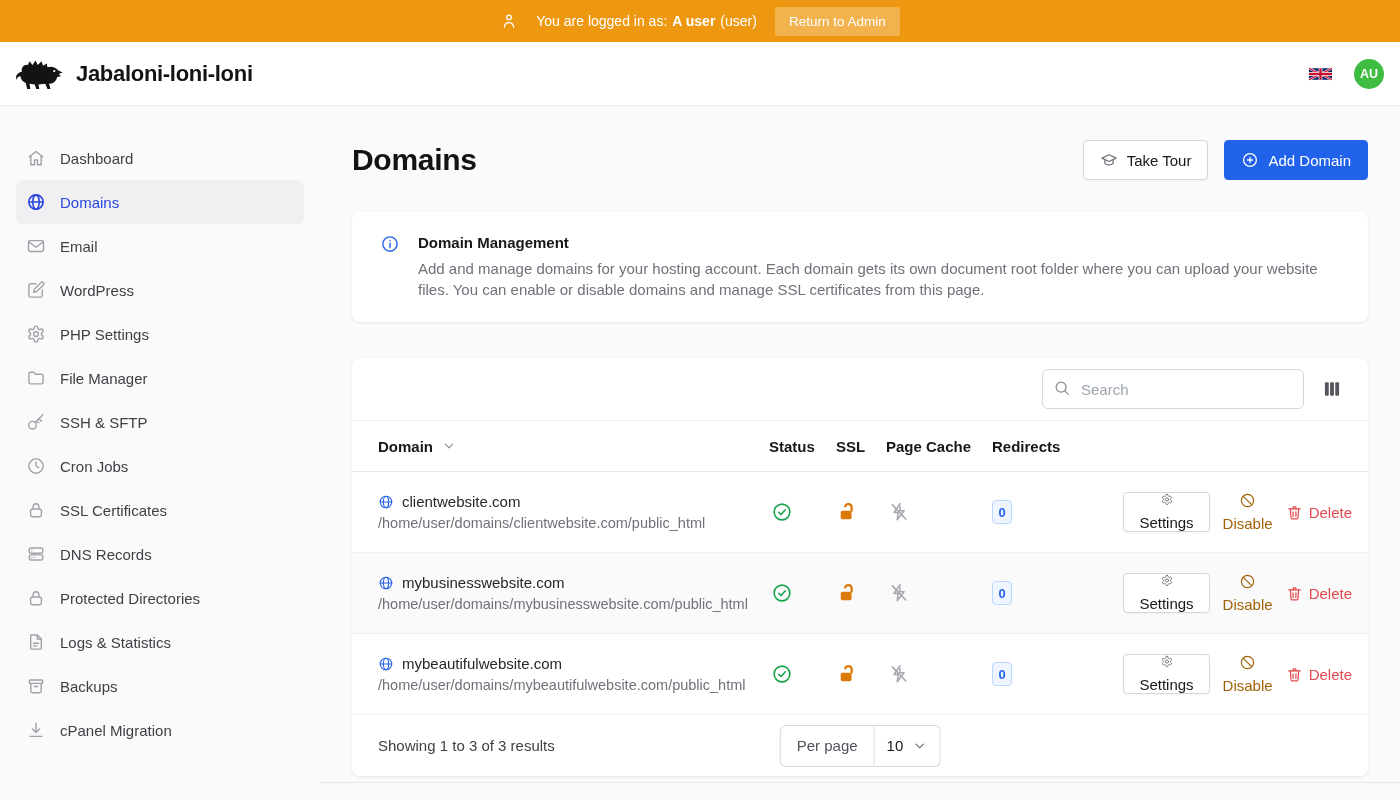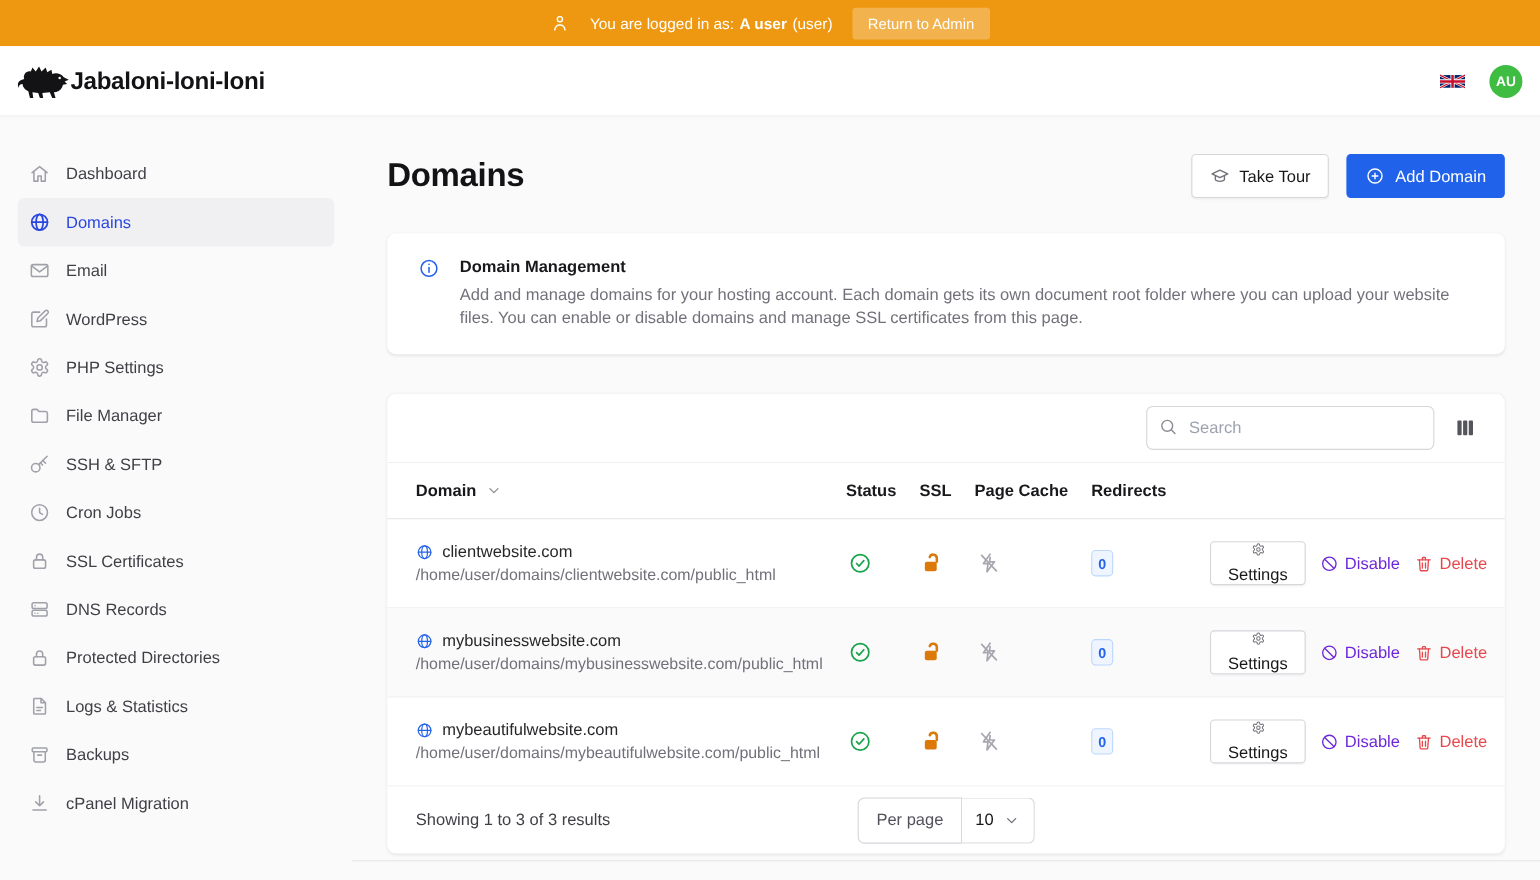--- a/index.html
+++ b/index.html
@@ -16,21 +16,21 @@
   .banner { position:absolute; top:0; left:0; right:0; height:42px; background:#EE9812;
     display:flex; align-items:center; justify-content:center; gap:18px; color:#fff; }
   .banner-msg { display:flex; align-items:center; gap:5px; font-size:14px; }
   .banner-msg b { font-weight:700; }
   .return-btn { background:rgba(255,255,255,.25); border:none; color:#fff; font-family:inherit;
     font-size:13.5px; padding:7px 14px; border-radius:3px; cursor:pointer; }
 
   
   .header { position:absolute; top:42px; left:0; right:0; height:64px; background:#fff;
     border-bottom:1px solid #ECEDEF; display:flex; align-items:center; padding:0 16px; }
-  .logo-wrap { display:flex; align-items:center; gap:0; cursor:pointer; }
+  .logo-wrap { display:flex; align-items:center; gap:12px; cursor:pointer; }
   .brand { font-size:22px; font-weight:800; color:#131316; letter-spacing:-.3px; }
   .header-right { margin-left:auto; display:flex; align-items:center; gap:22px; }
   .flag { width:23px; height:16px; border-radius:2px; overflow:hidden; display:block; }
   .avatar { width:30px; height:30px; border-radius:50%; background:#3FBC42; color:#fff;
     font-size:12.5px; font-weight:700; display:flex; align-items:center; justify-content:center; cursor:pointer; }
 
   
   .sidebar { position:absolute; top:106px; left:0; width:320px; bottom:0; padding-top:30px; }
   .side-item { height:44px; margin:0 16px; padding:0 0 0 10px; display:flex; align-items:center; gap:14px;
     font-size:15px; color:#3F3F46; border-radius:6px; cursor:pointer; }
@@ -83,21 +83,21 @@
   .ok-ic { color:#18A34A; }
   .ssl-ic { color:#DB7909; }
   .zap-ic { color:#A6A6AF; }
   .badge { min-width:20px; height:24px; padding:0 5px; border:1px solid #BCD7FD; background:#EFF5FF;
     color:#2563EB; border-radius:4px; font-size:13px; font-weight:600;
     display:inline-flex; align-items:center; justify-content:center; }
   .actions { display:flex; align-items:center; justify-content:flex-end; gap:13px; }
   .settings-btn { gap:8px; padding:0 15px;flex-direction:column; }
   .link-btn { display:flex; align-items:center; gap:6px; font-size:15px; font-weight:500;
     background:none; border:none; font-family:inherit; cursor:pointer; }
-  .disable { color:#6d28d9; }
+  .disable { color:#a16207;flex-direction:column; }
   .delete { color:#E5484D; }
 
   .tfoot { display:flex; align-items:center; height:61px; padding:0 26px; position:relative; }
   .summary { font-size:15px; color:#3F3F46; }
   .perpage { position:absolute; left:50%; transform:translateX(-50%); display:flex; height:42px; }
   .pp-label { display:flex; align-items:center; padding:0 16px; border:1px solid #D6D6DB;
     border-radius:6px 0 0 6px; color:#52525B; font-size:15px; background:#fff; }
   .pp-select { display:flex; align-items:center; gap:8px; padding:0 12px; border:1px solid #D6D6DB;
     border-left:none; border-radius:0 6px 6px 0; color:#18181B; font-size:15px; background:#fff; cursor:pointer; }
   .pp-select .ic { color:#6B6B74; }

